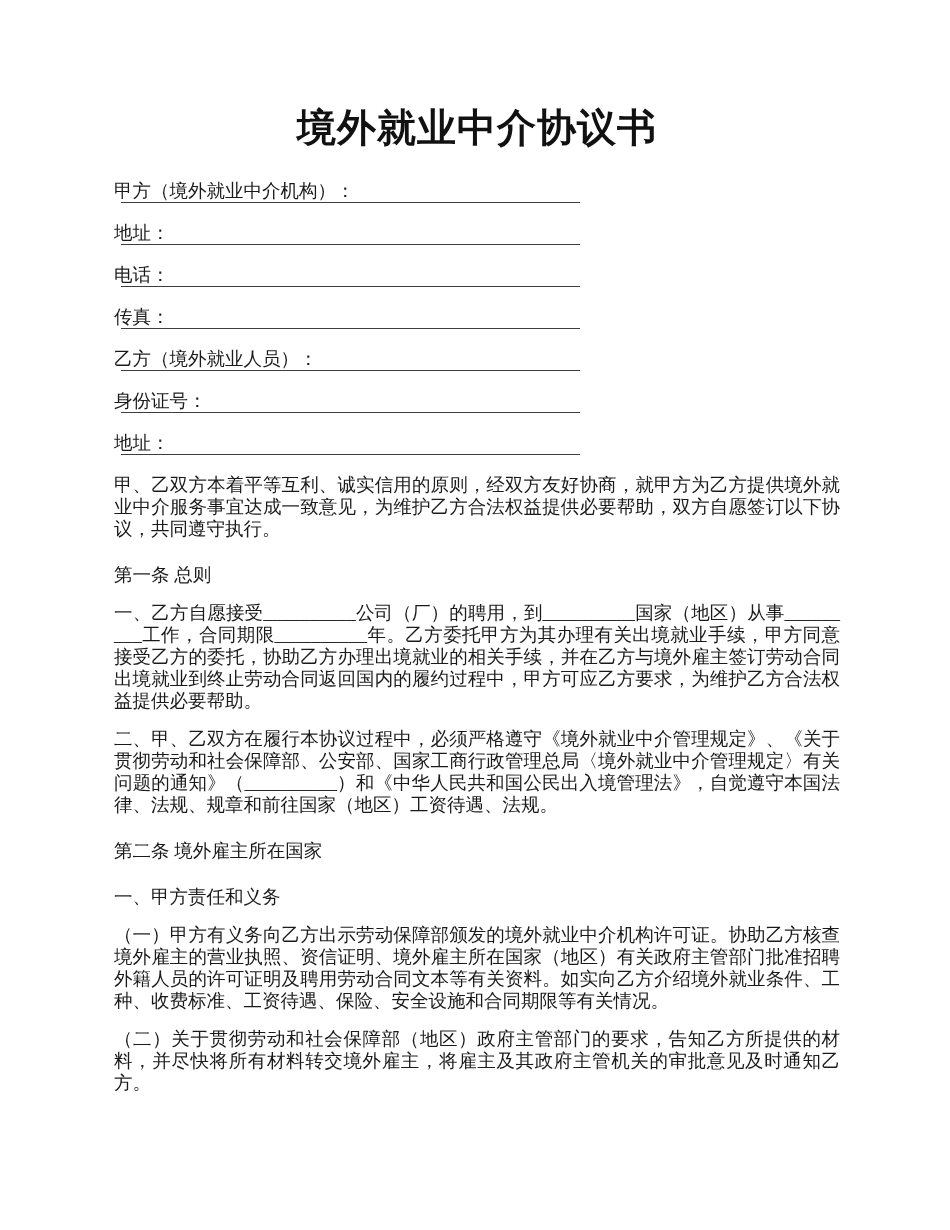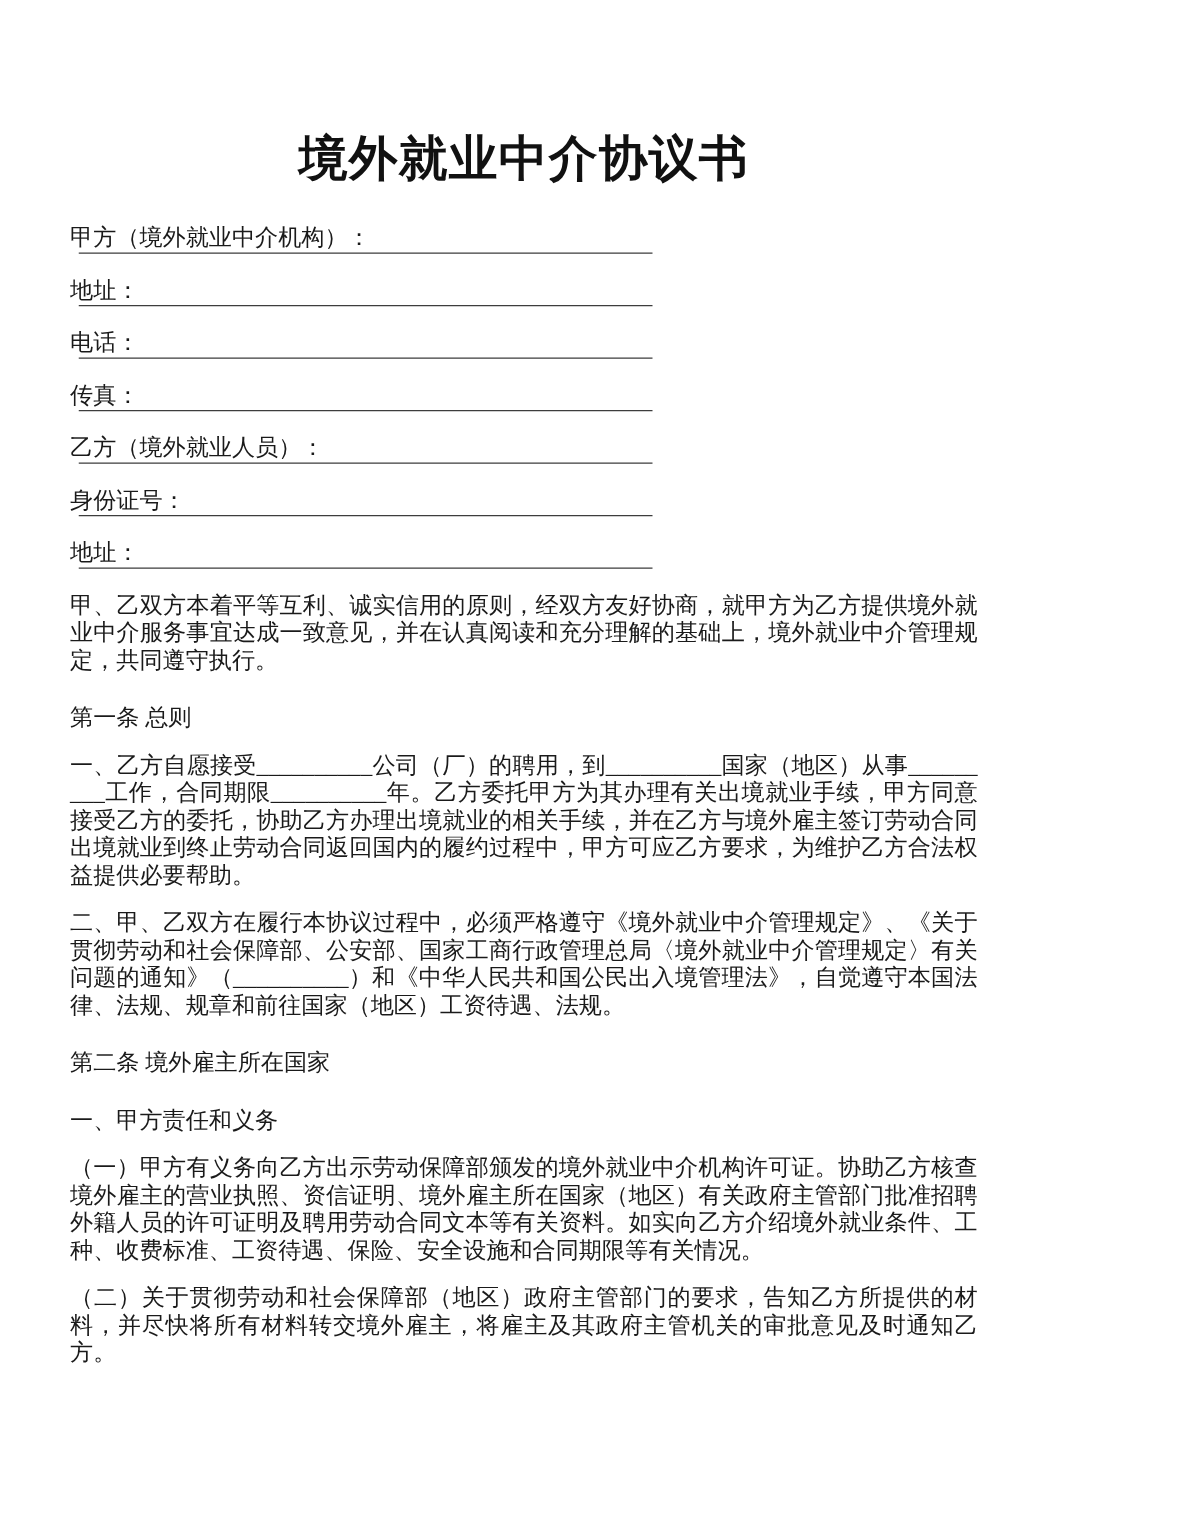--- a/index.html
+++ b/index.html
@@ -6,21 +6,21 @@
     margin: 0;
     padding: 0;
     background: #ffffff;
   }
   .page {
     position: relative;
     width: 950px;
     height: 1230px;
     box-sizing: border-box;
     background: #ffffff;
-    padding: 104px 110px 0 56px;
+    padding: 104px 110px 0 114px;
     font-family: "Liberation Serif", "DejaVu Serif", serif;
     color: #1a1a1a;
     overflow: hidden;
   }
   .doc-title {
     width: 726px;
     margin: 0 0 28px 0;
     font-size: 39px;
     line-height: 48px;
     font-weight: 700;
@@ -89,21 +89,21 @@
     <div class="field-row">
       <span class="field-label">身份证号：</span>
       <span class="field-line"></span>
     </div>
     <div class="field-row">
       <span class="field-label">地址：</span>
       <span class="field-line"></span>
     </div>
   </div>
 
-  <p class="para">甲、乙双方本着平等互利、诚实信用的原则，经双方友好协商，就甲方为乙方提供境外就业中介服务事宜达成一致意见，并在认真阅读和充分理解的基础上，境外就业中介管理规定，共同遵守执行。</p>
+  <p class="para">甲、乙双方本着平等互利、诚实信用的原则，经双方友好协商，就甲方为乙方提供境外就业中介服务事宜达成一致意见，为维护乙方合法权益提供必要帮助，双方自愿签订以下协议，共同遵守执行。</p>
 
   <p class="heading">第一条 总则</p>
 
   <p class="para">一、乙方自愿接受__________公司（厂）的聘用，到__________国家（地区）从事_________工作，合同期限__________年。乙方委托甲方为其办理有关出境就业手续，甲方同意接受乙方的委托，协助乙方办理出境就业的相关手续，并在乙方与境外雇主签订劳动合同出境就业到终止劳动合同返回国内的履约过程中，甲方可应乙方要求，为维护乙方合法权益提供必要帮助。</p>
 
   <p class="para">二、甲、乙双方在履行本协议过程中，必须严格遵守《境外就业中介管理规定》、《关于贯彻劳动和社会保障部、公安部、国家工商行政管理总局〈境外就业中介管理规定〉有关问题的通知》（__________）和《中华人民共和国公民出入境管理法》，自觉遵守本国法律、法规、规章和前往国家（地区）工资待遇、法规。</p>
 
   <p class="heading">第二条 境外雇主所在国家</p>
 
   <p class="heading">一、甲方责任和义务</p>

